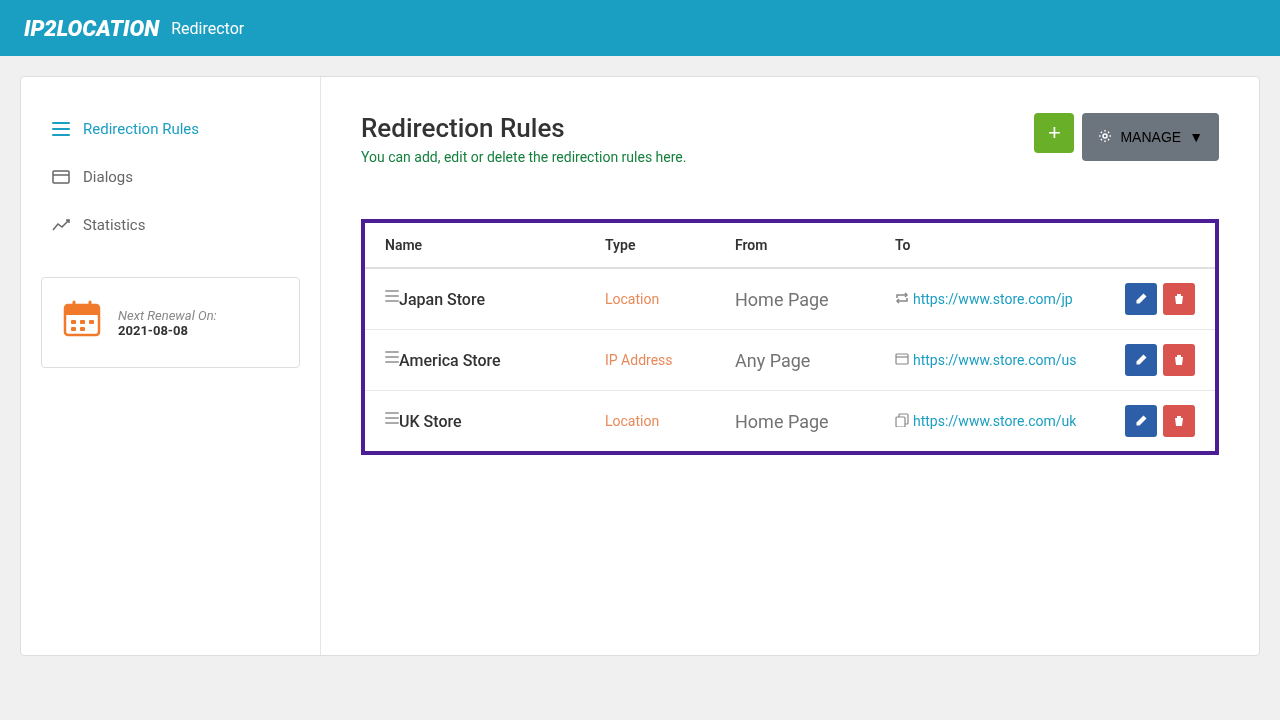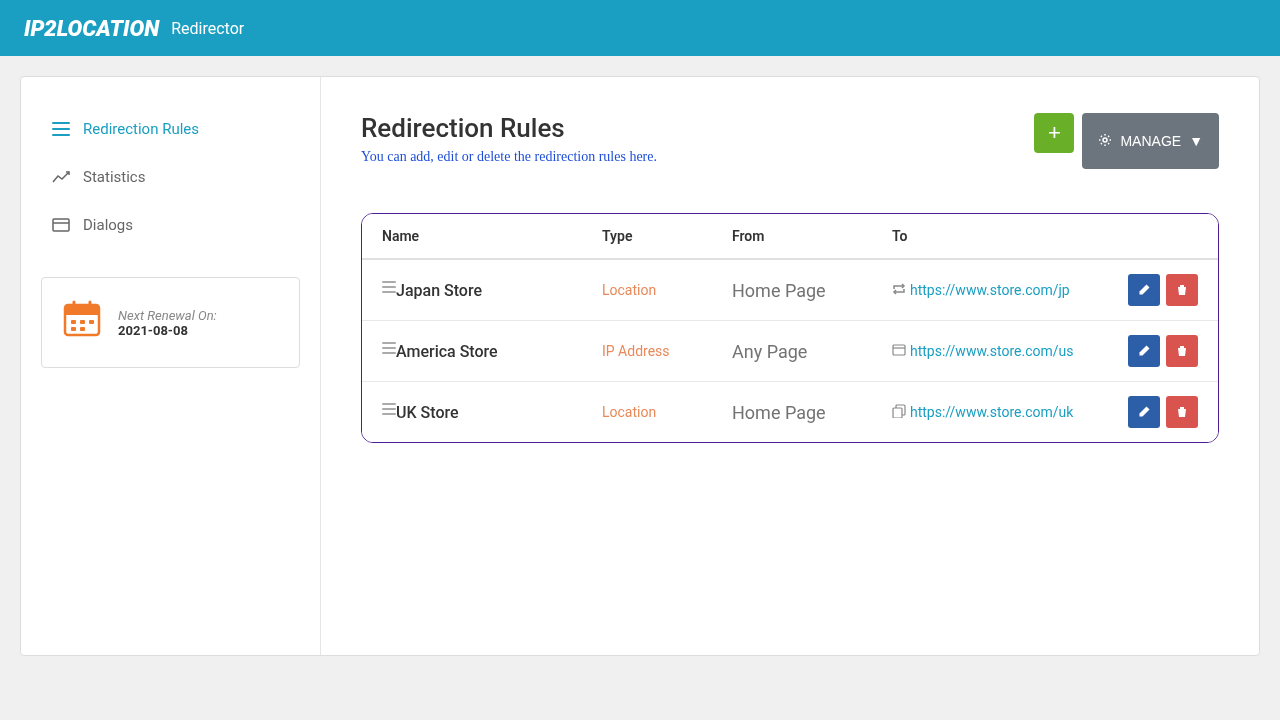--- a/index.html
+++ b/index.html
@@ -114,23 +114,22 @@
       padding: 36px 40px;
     }
     .page-title {
       font-size: 26px;
       font-weight: 500;
       color: #333;
       margin-bottom: 6px;
     }
     .page-subtitle {
       font-size: 14px;
-      color: #1d4ed8;
-      margin-bottom: 22px;
-      font-family: Liberation Serif, serif;
+      color: #15803d;
+      margin-bottom: 30px;
     }
 
     
     .toolbar {
       display: flex;
       justify-content: flex-end;
       gap: 8px;
       margin-bottom: 20px;
     }
     .btn-add {
@@ -141,36 +140,36 @@
       height: 40px;
       font-size: 22px;
       cursor: pointer;
       border-radius: 4px;
       display: flex;
       align-items: center;
       justify-content: center;
     }
     .btn-manage {
       background: #6c757d;
-      color: #ffffff;
+      color: #000000;
       border: none;
       padding: 0 16px;
-      height: 56px;
+      height: 48px;
       font-size: 14px;
       cursor: pointer;
       border-radius: 4px;
       display: flex;
       align-items: center;
       gap: 8px;
     }
 
     
     .rules-table {
-      border: 1px solid #4c1d95;
-      border-radius: 12px;
+      border: 4px solid #4c1d95;
+      border-radius: 0;
       overflow: hidden;
     }
     .table-header {
       display: grid;
       grid-template-columns: 220px 130px 160px 1fr 100px;
       padding: 14px 20px;
       border-bottom: 2px solid #e0e0e0;
       background: white;
     }
     .table-header-cell {
@@ -284,36 +283,36 @@
             <rect x="0" y="14" width="18" height="2" rx="1"></rect>
           </svg>
         </span>
         <span>Redirection Rules</span>
       </div>
 
       <div class="sidebar-item">
         <span class="sidebar-icon">
 
           <svg width="18" height="18" viewBox="0 0 18 18" fill="none" stroke="currentColor" stroke-width="1.5">
+            <rect x="1" y="3" width="16" height="12" rx="1"></rect>
+            <line x1="1" y1="7" x2="17" y2="7"></line>
+          </svg>
+        </span>
+        <span>Dialogs</span>
+      </div>
+
+      <div class="sidebar-item">
+        <span class="sidebar-icon">
+
+          <svg width="18" height="18" viewBox="0 0 18 18" fill="none" stroke="currentColor" stroke-width="1.5">
             <polyline points="1,14 6,8 10,11 17,4"></polyline>
             <polyline points="14,4 17,4 17,7"></polyline>
           </svg>
         </span>
         <span>Statistics</span>
-      </div>
-
-      <div class="sidebar-item">
-        <span class="sidebar-icon">
-
-          <svg width="18" height="18" viewBox="0 0 18 18" fill="none" stroke="currentColor" stroke-width="1.5">
-            <rect x="1" y="3" width="16" height="12" rx="1"></rect>
-            <line x1="1" y1="7" x2="17" y2="7"></line>
-          </svg>
-        </span>
-        <span>Dialogs</span>
       </div>
 
     </nav>
 
     <div class="renewal-card">
       <div class="calendar-icon">
         
         <svg width="40" height="40" viewBox="0 0 40 40" fill="none">
           <rect x="3" y="7" width="34" height="30" rx="3" stroke="#f07a2a" stroke-width="2.5" fill="white"></rect>
           <rect x="3" y="7" width="34" height="10" rx="3" fill="#f07a2a"></rect>

